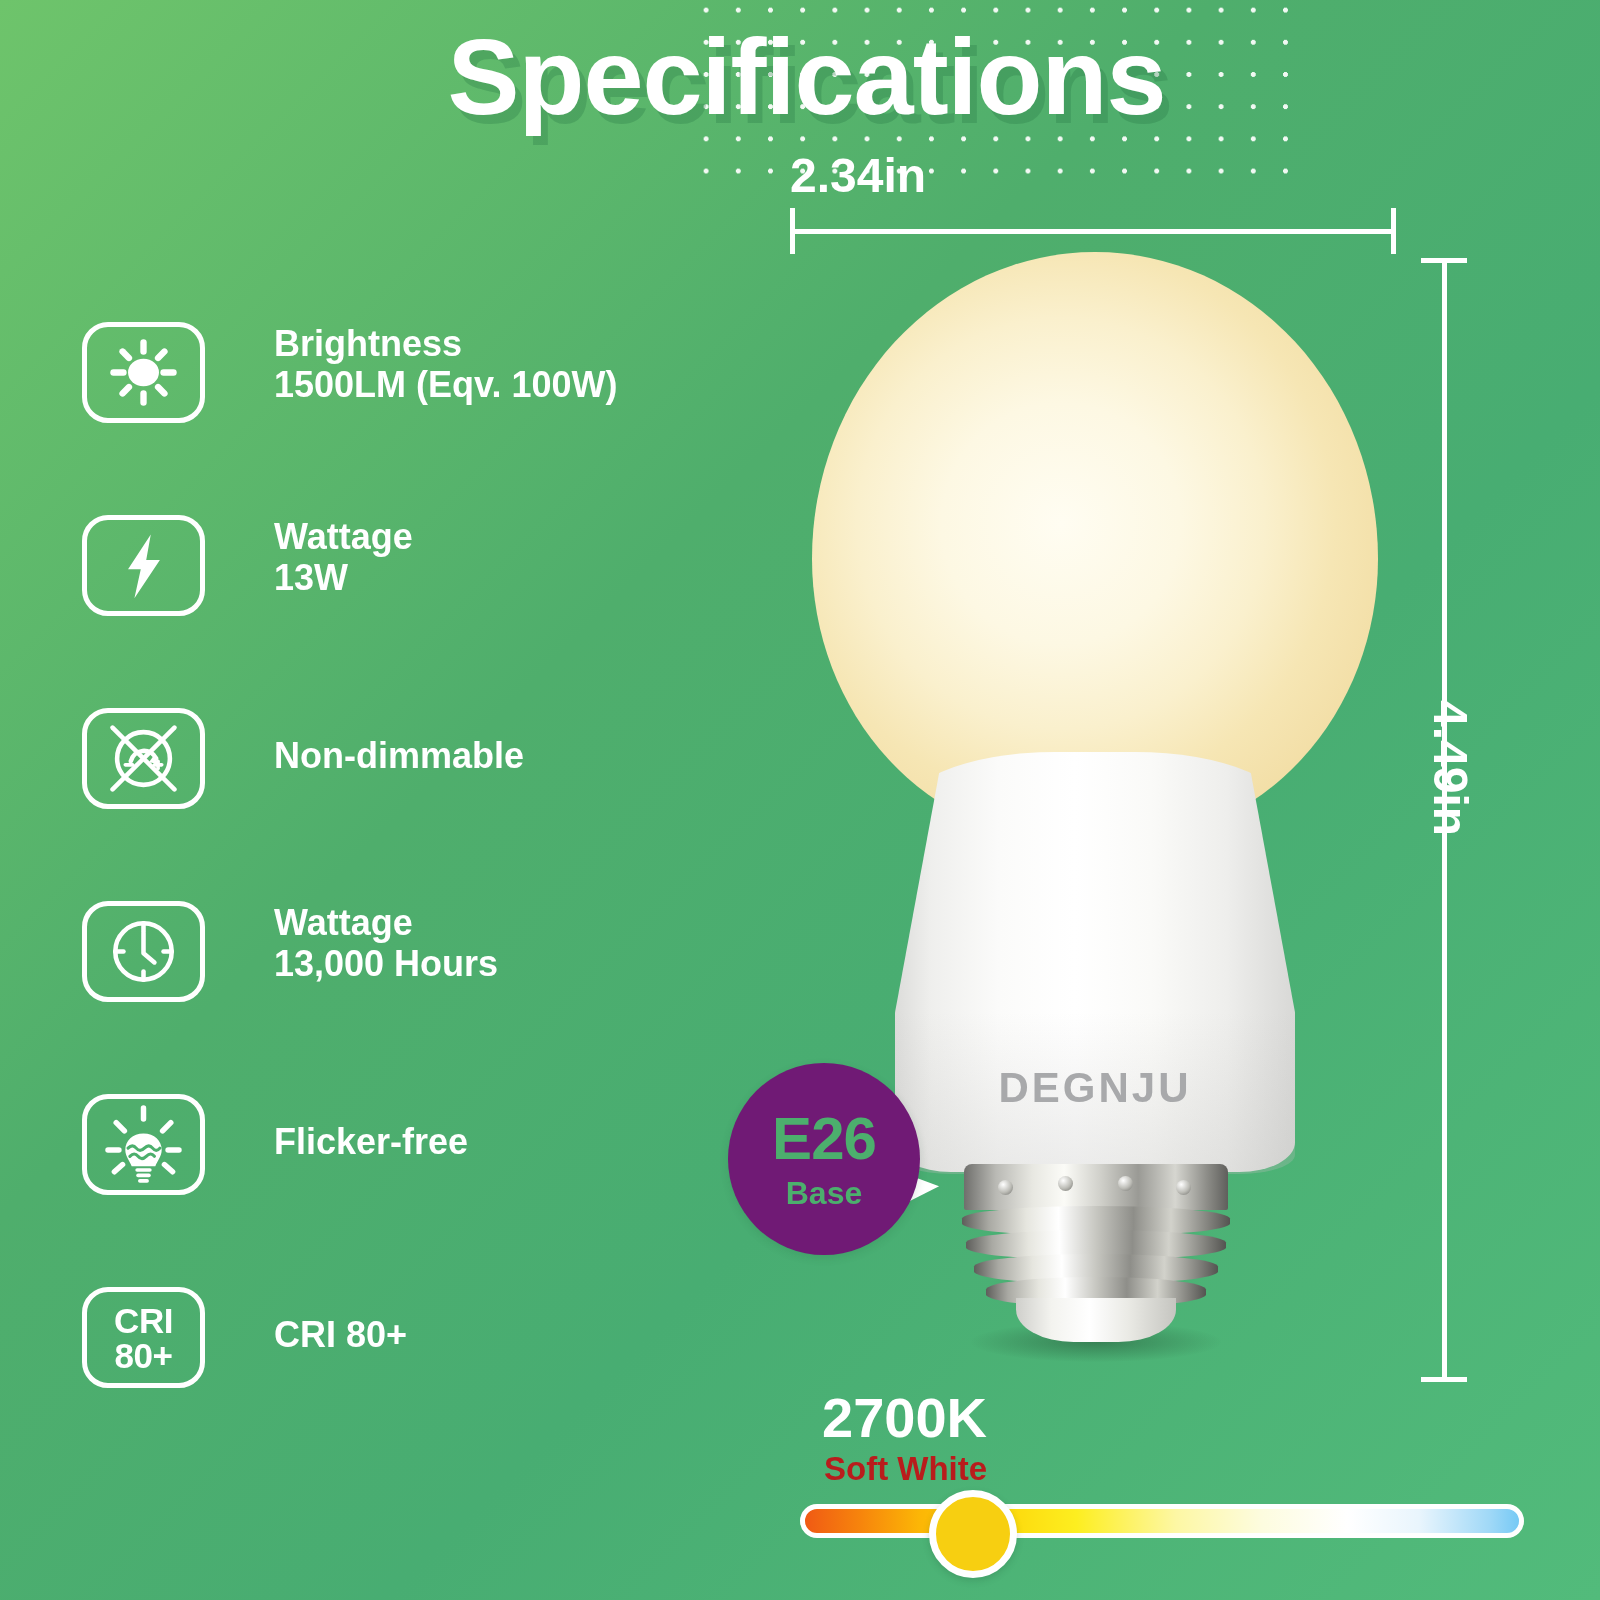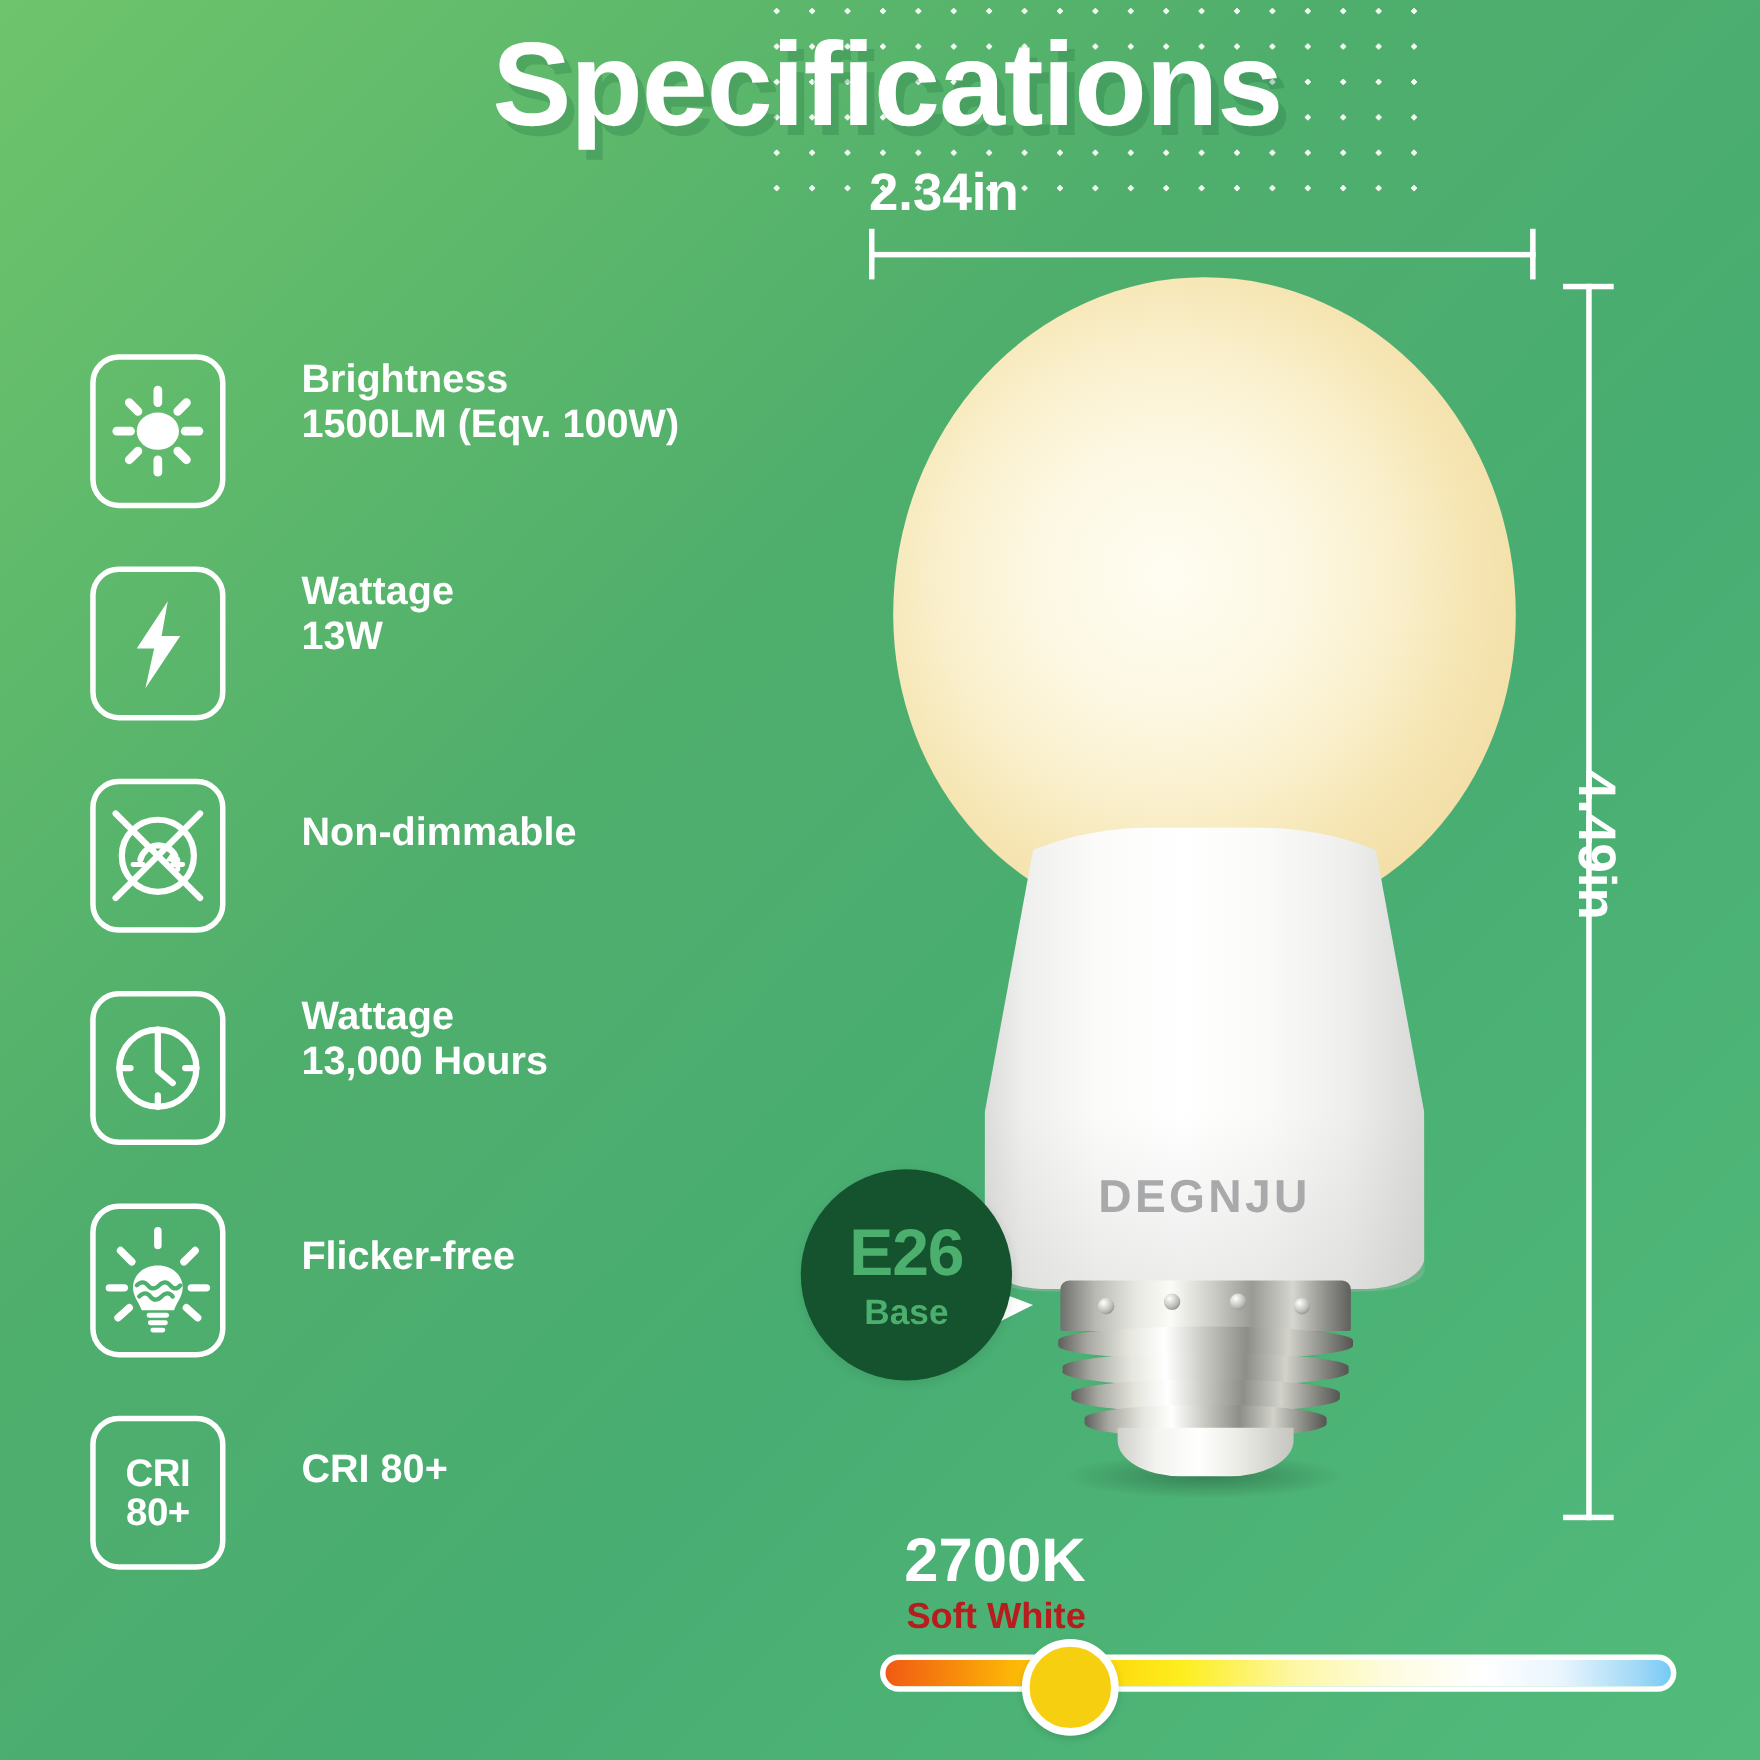--- a/index.html
+++ b/index.html
@@ -43,21 +43,21 @@
     left:82px; top:322px;
     width:760px;
   }
   .feature-row{
     position:relative;
     height:193px;
   }
   .feature-icon{
     position:absolute;
     left:0; top:0;
-    width:123px; height:140px;
+    width:123px; height:101px;
     border:5px solid #ffffff;
     border-radius:26px;
   }
   .feature-icon svg{ display:block; width:100%; height:100%; }
   .feature-text{
     position:absolute;
     left:160px;
     width:600px;
     color:#ffffff;
     font-size:36px;
@@ -207,21 +207,21 @@
   }
 
   
   #e26-bubble{
     position:absolute;
     left:728px; top:1063px;
     width:192px; height:192px;
   }
   #e26-circle{
     position:absolute; inset:0;
-    background:#14532d;
+    background:#701a75;
     border-radius:50%;
     display:flex; flex-direction:column;
     align-items:center; justify-content:center;
     box-shadow:0 3px 9px rgba(30,80,50,.14);
   }
   #e26-tail{
     position:absolute;
     left:148px; top:104px;
     width:0; height:0;
     border-left:62px solid #ffffff;

